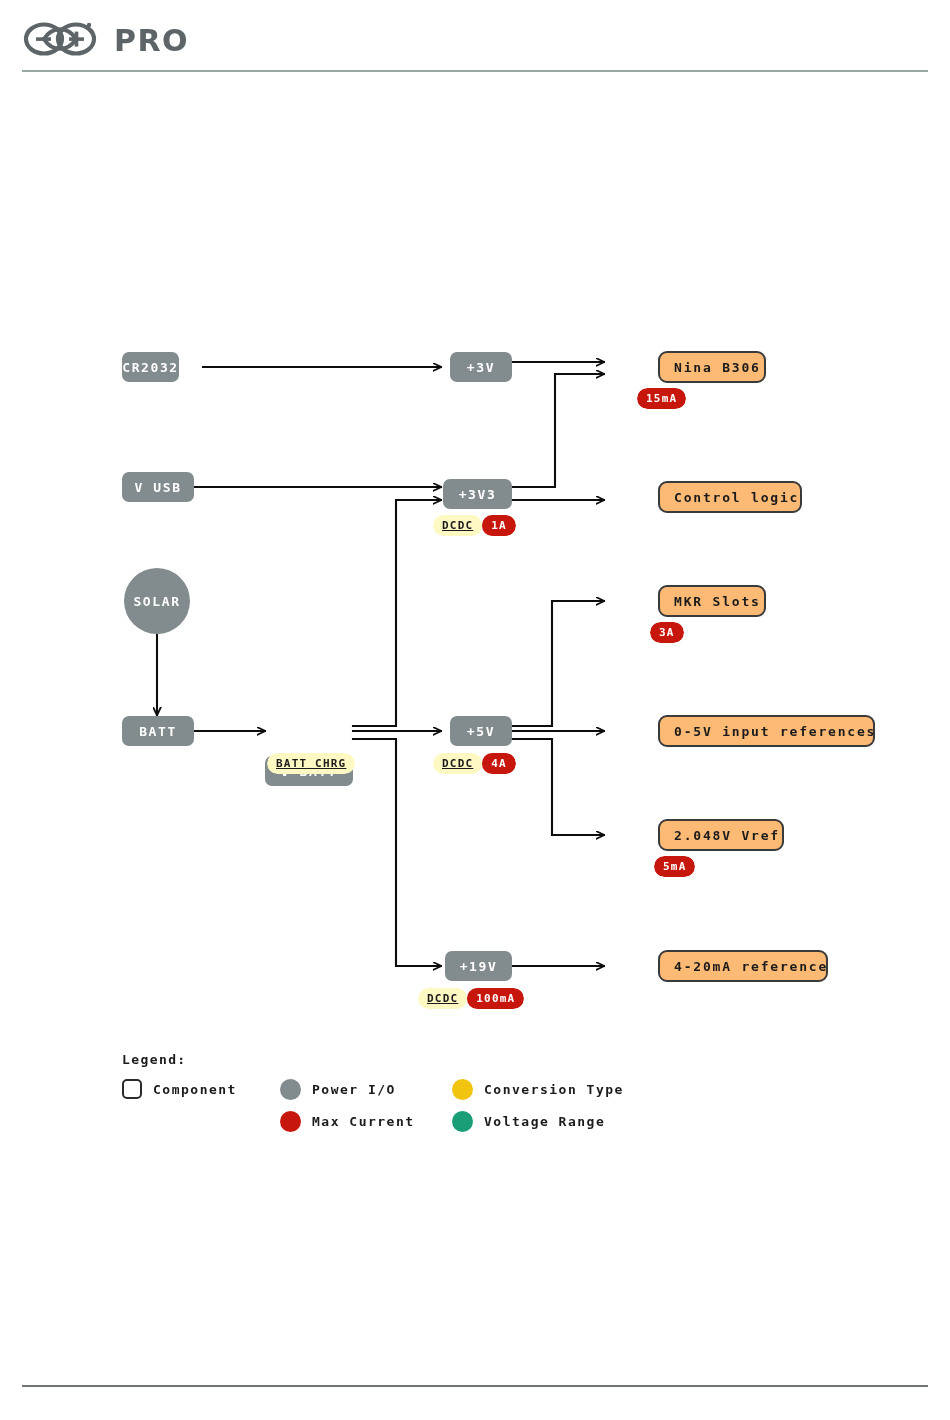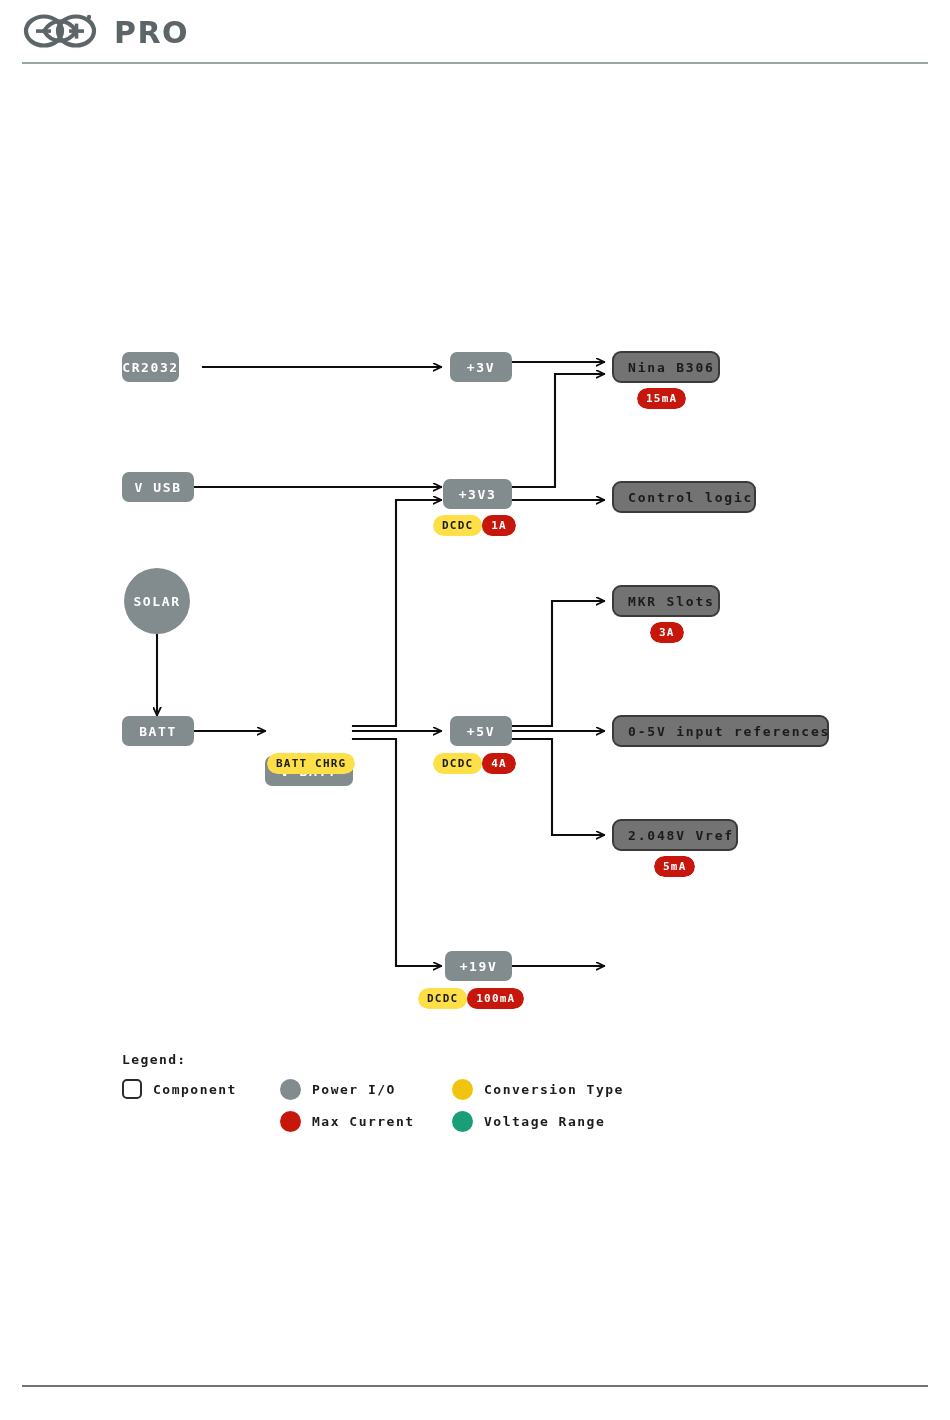--- a/index.html
+++ b/index.html
@@ -12,21 +12,21 @@
     width: 950px;
     height: 1420px;
     position: relative;
     font-family: "DejaVu Sans Mono", "Liberation Mono", monospace;
     overflow: hidden;
   }
 
   
   .header {
     position: absolute;
-    left: 0; top: 0;
+    left: 0; top: 8px;
     width: 950px; height: 72px;
   }
   .logo-wrap {
     position: absolute;
     left: 22px; top: 10px;
     display: flex;
     align-items: center;
     gap: 14px;
   }
   .logo-mark { display: block; }
@@ -79,29 +79,30 @@
     color: #ffffff;
     border-radius: 7px;
     font-weight: bold;
     height: 30px;
   }
   .node.power.circle {
     border-radius: 50%;
     width: 66px; height: 66px;
   }
   .node.component {
-    background: #737373;
+    background: #fdba74;
     color: #1b1b1b;
     border: 2px solid #3a3a3a;
     border-radius: 9px;
     height: 32px;
     font-weight: bold;
     letter-spacing: 1.8px;
     justify-content: flex-start;
     padding-left: 14px;
+    margin-left: 46px;
   }
 
   
   .badge {
     position: absolute;
     height: 21px;
     border-radius: 11px;
     overflow: hidden;
     display: flex;
     align-items: stretch;
@@ -110,21 +111,21 @@
     letter-spacing: 1.2px;
   }
   .badge .seg {
     display: flex;
     align-items: center;
     justify-content: center;
     padding: 0 9px;
     white-space: nowrap;
     border-radius: 10px;
   }
-  .badge .seg.yellow { background: #fde047; color: #1b1b1b; }
+  .badge .seg.yellow { background: #fef9c3; color: #1b1b1b; text-decoration: underline; }
   .badge .seg.red    { background: #c7170d; color: #ffffff; }
 
   
   .legend {
     position: absolute;
     left: 122px; top: 1052px;
     width: 560px;
   }
   .legend-title {
     font-size: 13px;
@@ -299,20 +300,23 @@
     <span>0-5V input references</span>
   </div>
 
   <div class="node component" style="left:612px; top:819px; width:126px;">
     <span>2.048V Vref</span>
   </div>
   <div class="badge" style="left:654px; top:856px;">
     <span class="seg red">5mA</span>
   </div>
 
+  <div class="node component" style="left:612px; top:950px; width:170px;">
+    <span>4-20mA reference</span>
+  </div>
 </div>
 
 <div class="legend">
   <div class="legend-title">Legend:</div>
   <div class="legend-grid">
 
     <div class="legend-item" style="left:0px; top:0px;">
       <span class="swatch-box"></span>
       <span>Component</span>
     </div>

